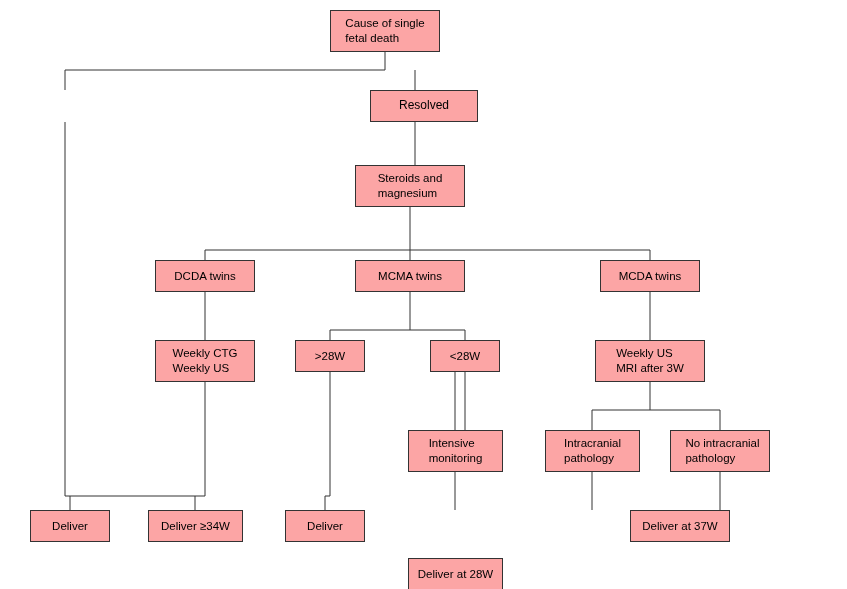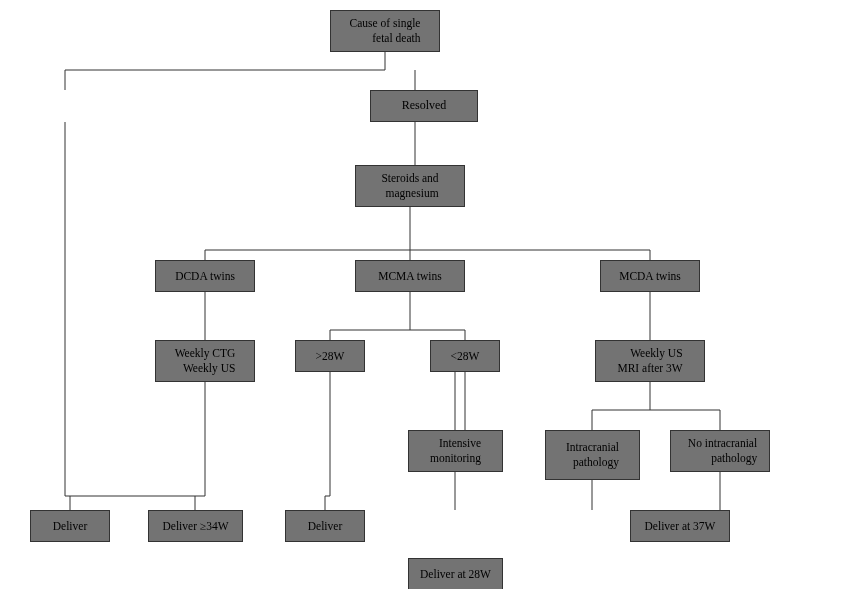--- a/index.html
+++ b/index.html
@@ -20,28 +20,27 @@
     svg.lines {
       position: absolute;
       top: 0; left: 0;
       width: 847px;
       height: 589px;
       pointer-events: none;
     }
     .box {
       position: absolute;
       border: 1px solid #333;
-      background: #737373;
-      text-align: right;
+      background: #fca5a5;
+      text-align: left;
       display: flex;
       align-items: center;
       justify-content: center;
       line-height: 1.3;
       padding: 4px 6px;
-      font-family: Liberation Serif, serif;
     }
   </style>
 </head>
 <body>
 
 <div id="flowchart">
   <svg class="lines">
 
     <line x1="385" y1="52" x2="385" y2="70" stroke="#333" stroke-width="1"></line>
     <line x1="65" y1="70" x2="385" y2="70" stroke="#333" stroke-width="1"></line>
@@ -100,17 +99,17 @@
     <div class="box" style="left: 355px; top: 260px; width: 110px; height: 32px; font-size: 11.5px;">MCMA twins</div>
     <div class="box" style="left: 600px; top: 260px; width: 100px; height: 32px; font-size: 11.5px;">MCDA twins</div>
     <div class="box" style="left: 155px; top: 340px; width: 100px; height: 42px; font-size: 11.5px;">Weekly CTG<br>Weekly US</div>
     <div class="box" style="left: 295px; top: 340px; width: 70px; height: 32px; font-size: 11.5px;">&gt;28W</div>
     <div class="box" style="left: 430px; top: 340px; width: 70px; height: 32px; font-size: 11.5px;">&lt;28W</div>
     <div class="box" style="left: 595px; top: 340px; width: 110px; height: 42px; font-size: 11.5px;">Weekly US<br>MRI after 3W</div>
     <div class="box" style="left: 30px; top: 510px; width: 80px; height: 32px; font-size: 11.5px;">Deliver</div>
     <div class="box" style="left: 148px; top: 510px; width: 95px; height: 32px; font-size: 11.5px;">Deliver ≥34W</div>
     <div class="box" style="left: 285px; top: 510px; width: 80px; height: 32px; font-size: 11.5px;">Deliver</div>
     <div class="box" style="left: 408px; top: 430px; width: 95px; height: 42px; font-size: 11.5px;">Intensive<br>monitoring</div>
-    <div class="box" style="left: 545px; top: 430px; width: 95px; height: 50px; font-size: 11.5px;">Intracranial<br>pathology</div>
+    <div class="box" style="left: 545px; top: 430px; width: 95px; height: 42px; font-size: 11.5px;">Intracranial<br>pathology</div>
     <div class="box" style="left: 670px; top: 430px; width: 100px; height: 42px; font-size: 11.5px; padding-left: 11px;">No intracranial<br>pathology</div>
     <div class="box" style="left: 408px; top: 510px; width: 95px; height: 32px; font-size: 11.5px; margin-top: 48px;">Deliver at 28W</div>
     <div class="box" style="left: 630px; top: 510px; width: 100px; height: 32px; font-size: 11.5px;">Deliver at 37W</div>
   </div>
 
 </body></html>

